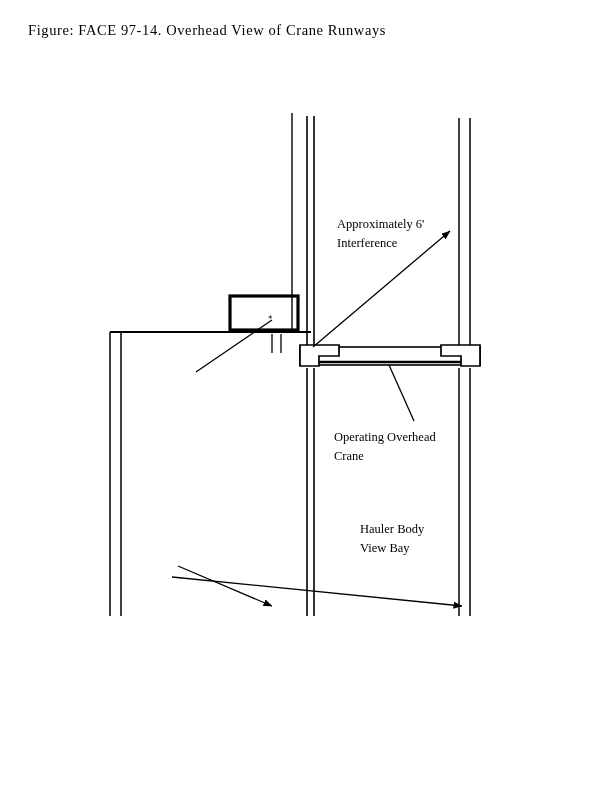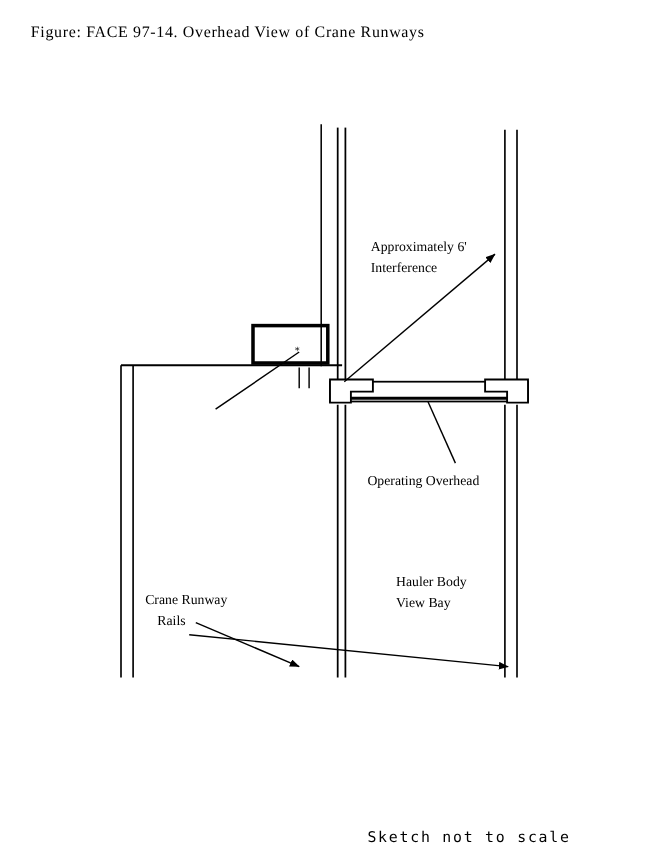--- a/index.html
+++ b/index.html
@@ -138,27 +138,23 @@
 
 
   <div class="lbl lbl-approx">
     <span class="l1">Approximately 6'</span>
     <span class="l2">Interference</span>
   </div>
 
 
   <div class="lbl lbl-operating">
     <span class="l1">Operating Overhead</span>
+    <span class="l2">Crane</span>
   </div>
 
   <div class="lbl lbl-hauler">
     <span class="l1">Hauler Body</span>
     <span class="l2">View Bay</span>
   </div>
 
-  <div class="lbl lbl-rails">
-    <span class="l1">Crane Runway</span>
-    <span class="l2">Rails</span>
-  </div>
 
-  <div class="footer-note">Sketch not to scale</div>
 
 </div>
 
 </body></html>

